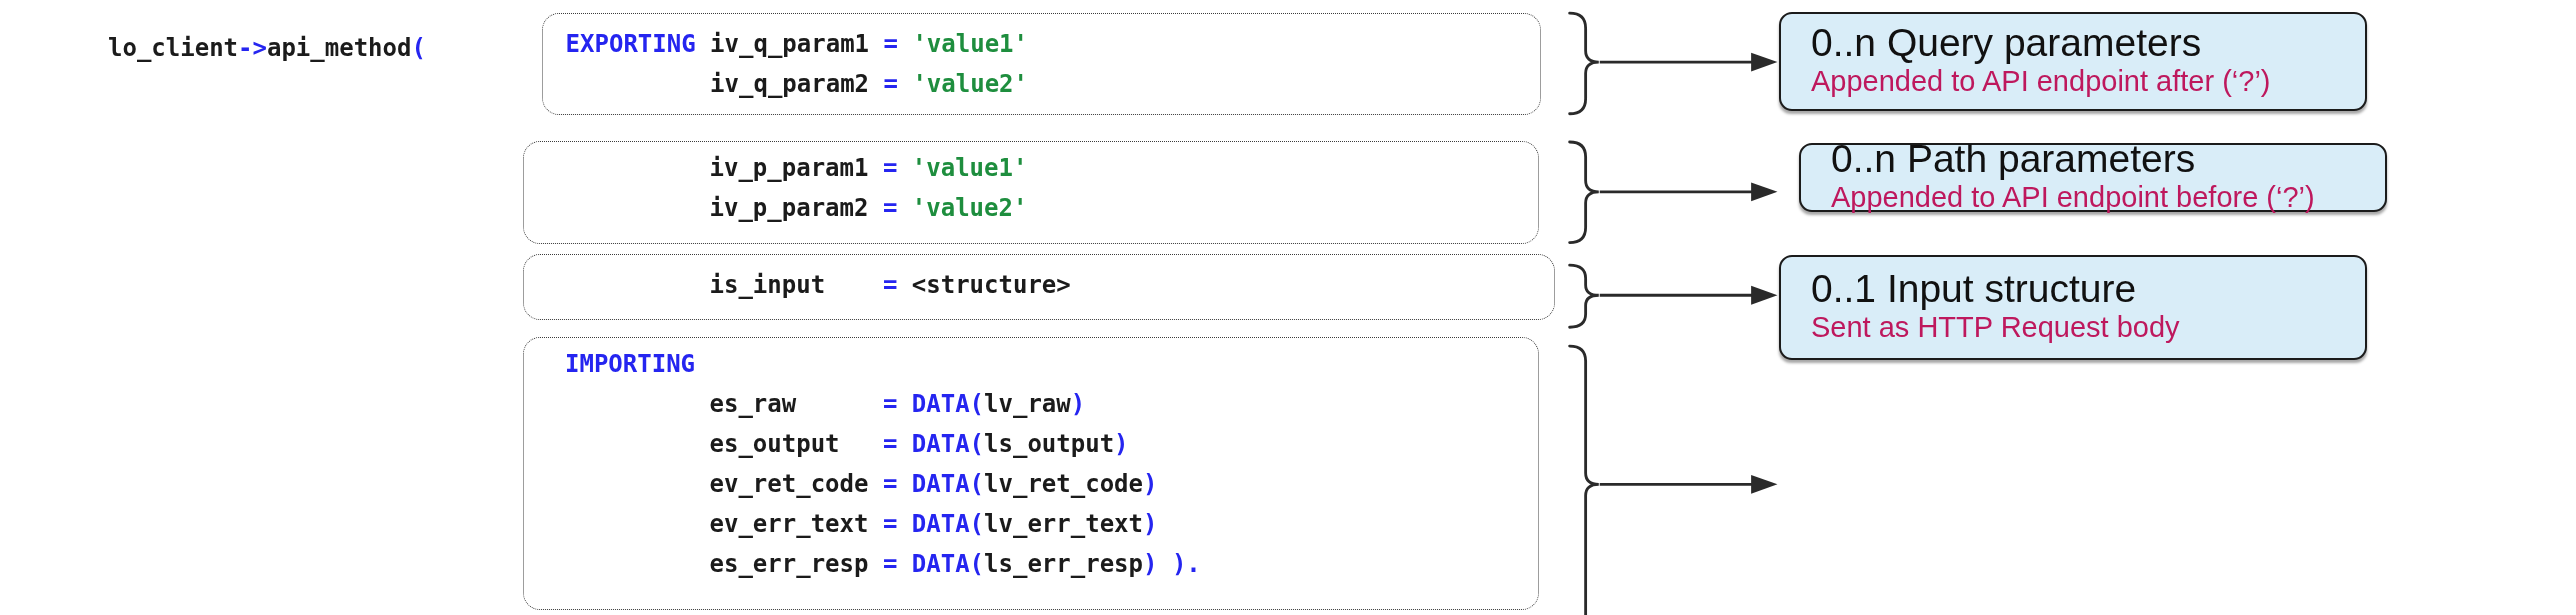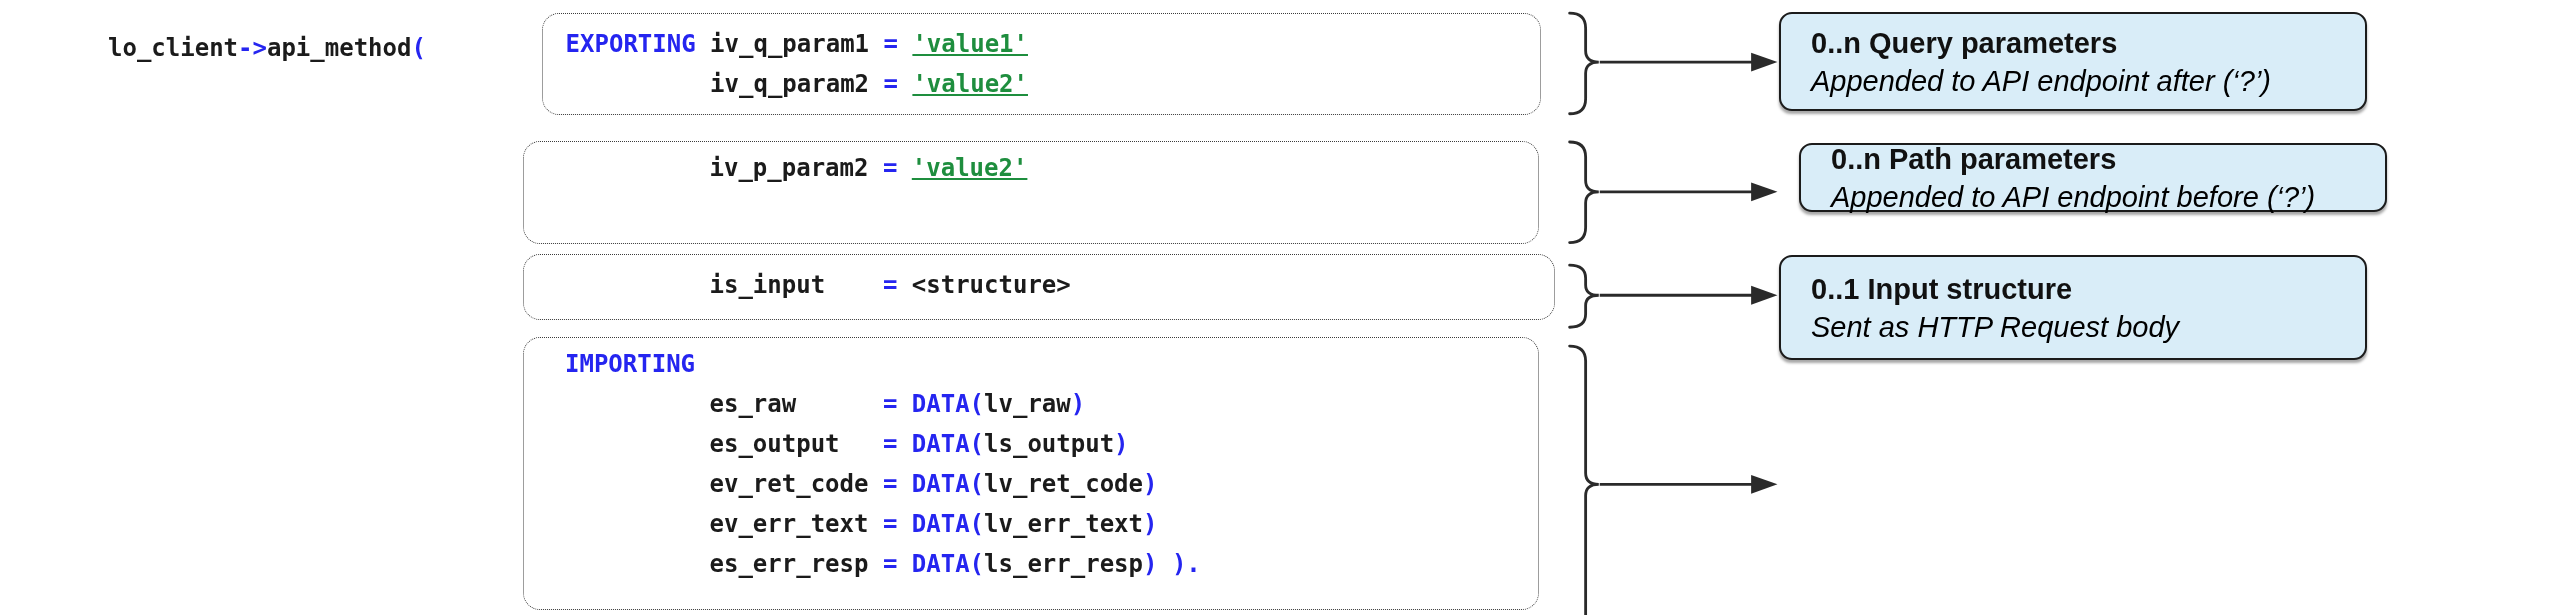--- a/index.html
+++ b/index.html
@@ -13,56 +13,56 @@
     overflow:hidden; font-family:"Liberation Sans", sans-serif;
   }
   
   .code{
     position:absolute; margin:0;
     font-family:"DejaVu Sans Mono","Liberation Mono",monospace;
     font-size:24px; color:var(--plain); white-space:pre;
   }
   .code .code-line{height:40px; line-height:40px;}
   .tok-k{color:var(--kw); font-weight:bold;}
-  .tok-s{color:var(--str); font-weight:bold;text-decoration:underline;}
+  .tok-s{color:var(--str); font-weight:bold;}
   .tok-p{color:var(--plain); font-weight:bold;}
   
   .dotted-box{
     position:absolute; box-sizing:border-box;
     border:1.9px dotted #3c3c3c; border-radius:17px; background:transparent;
   }
   
   .callout{
     position:absolute; box-sizing:border-box; left:1779px; width:588px;
     background:var(--callout_fill);
     border:2.8px solid var(--callout_border); border-radius:13px;
     box-shadow:0 3.8px 2.8px -0.9px rgba(0,0,0,0.35);
     padding:15px 30px; display:flex; flex-direction:column; justify-content:center;
   }
-  .callout .title{font-weight:bold; font-size:29px; line-height:38px; color:#111;}
-  .callout .subtitle{font-size:29px; line-height:38px; color:#000000;font-style:italic;}
+  .callout .title{font-weight:normal; font-size:39px; line-height:38px; color:#111;}
+  .callout .subtitle{font-size:29px; line-height:38px; color:#be185d;}
   
   .connectors{position:absolute; left:0; top:0; pointer-events:none;}
   .connectors path.brace{fill:none; stroke:var(--line); stroke-width:3; stroke-linecap:round;}
   .connectors line{stroke:var(--line); stroke-width:3;}
   .connectors polygon{fill:var(--line);}
 </style>
 </head>
 <body>
 
 <div class="canvas">
 
   <pre class="code" style="left:108px; top:28px;"><div class="code-line"><span class="tok-p">lo_client</span><span class="tok-k">-&gt;</span><span class="tok-p">api_method</span><span class="tok-k">(</span></div></pre>
 
   <div class="dotted-box" style="left:542px; top:13px; width:999px; height:102px;">
     <pre class="code" style="left:22.6px; top:10.3px;"><div class="code-line"><span class="tok-k">EXPORTING</span><span class="tok-p"> iv_q_param1 </span><span class="tok-k">=</span><span class="tok-p"> </span><span class="tok-s">'value1'</span></div><div class="code-line"><span class="tok-p">          iv_q_param2 </span><span class="tok-k">=</span><span class="tok-p"> </span><span class="tok-s">'value2'</span></div></pre>
   </div>
 
   <div class="dotted-box" style="left:523px; top:141px; width:1016px; height:103px;">
-    <pre class="code" style="left:41px; top:5.6px;"><div class="code-line"><span class="tok-p">          iv_p_param2 </span><span class="tok-k">=</span><span class="tok-p"> </span><span class="tok-s">'value2'</span></div></pre>
+    <pre class="code" style="left:41px; top:5.6px;"><div class="code-line"><span class="tok-p">          iv_p_param1 </span><span class="tok-k">=</span><span class="tok-p"> </span><span class="tok-s">'value1'</span></div><div class="code-line"><span class="tok-p">          iv_p_param2 </span><span class="tok-k">=</span><span class="tok-p"> </span><span class="tok-s">'value2'</span></div></pre>
   </div>
 
   <div class="dotted-box" style="left:523px; top:254px; width:1032px; height:66px;">
     <pre class="code" style="left:41px; top:10.3px;"><div class="code-line"><span class="tok-p">          is_input    </span><span class="tok-k">=</span><span class="tok-p"> &lt;structure&gt;</span></div></pre>
   </div>
 
   <div class="dotted-box" style="left:523px; top:337px; width:1016px; height:273px;">
     <pre class="code" style="left:41px; top:5.6px;"><div class="code-line"><span class="tok-k">IMPORTING</span></div><div class="code-line"><span class="tok-p">          es_raw      </span><span class="tok-k">=</span><span class="tok-p"> </span><span class="tok-k">DATA(</span><span class="tok-p">lv_raw</span><span class="tok-k">)</span></div><div class="code-line"><span class="tok-p">          es_output   </span><span class="tok-k">=</span><span class="tok-p"> </span><span class="tok-k">DATA(</span><span class="tok-p">ls_output</span><span class="tok-k">)</span></div><div class="code-line"><span class="tok-p">          ev_ret_code </span><span class="tok-k">=</span><span class="tok-p"> </span><span class="tok-k">DATA(</span><span class="tok-p">lv_ret_code</span><span class="tok-k">)</span></div><div class="code-line"><span class="tok-p">          ev_err_text </span><span class="tok-k">=</span><span class="tok-p"> </span><span class="tok-k">DATA(</span><span class="tok-p">lv_err_text</span><span class="tok-k">)</span></div><div class="code-line"><span class="tok-p">          es_err_resp </span><span class="tok-k">=</span><span class="tok-p"> </span><span class="tok-k">DATA(</span><span class="tok-p">ls_err_resp</span><span class="tok-k">) ).</span></div></pre>
   </div>
 

